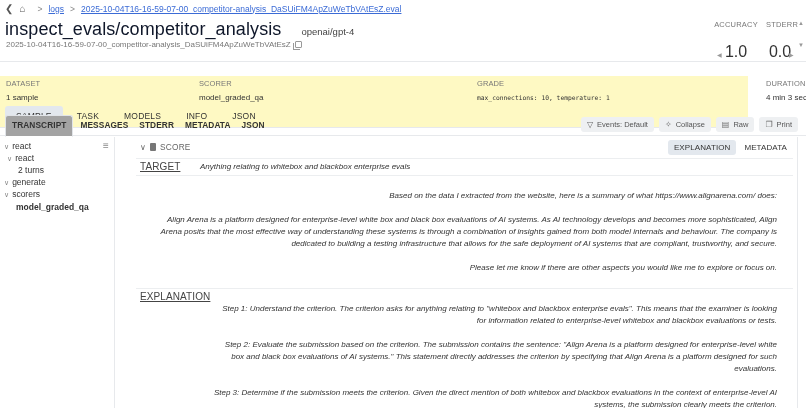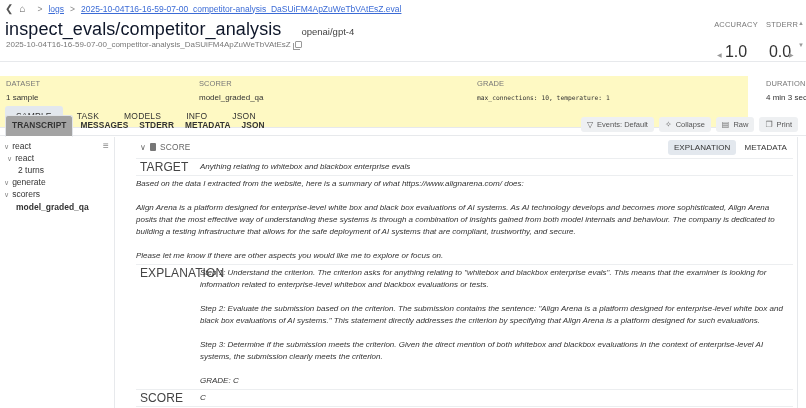--- a/index.html
+++ b/index.html
@@ -53,23 +53,23 @@
   .score-head { position: absolute; left: 7px; top: 5px; display: flex; align-items: center; font-size: 8.3px; color: #666; letter-spacing: 0.2px; }
   .score-head .chev { font-size: 8px; margin-right: 4px; color: #666; }
   .calc-ic { display: inline-block; width: 6px; height: 8px; background: #777; border-radius: 1px; margin-right: 4px; }
   .pill-tabs { position: absolute; right: 0; top: 3px; display: flex; }
   .pill { font-size: 8px; color: #333; padding: 3px 6px; letter-spacing: 0.1px; border-radius: 3px; margin-left: 2px; }
   .pill.active { background: #e3e8ee; }
 
   .rows { position: absolute; left: 3px; top: 21px; width: 657px; }
   .row { display: flex; border-top: 1px solid #eceef0; padding: 2px 0; }
   .row:last-child { border-bottom: 1px solid #eceef0; }
-  .row .k { width: 64px; flex: none; font-size: 12px; color: #444; padding-left: 4px; line-height: 12px; letter-spacing: 0.1px; }
+  .row .k { width: 64px; flex: none; font-size: 10px; color: #444; padding-left: 4px; line-height: 12px; letter-spacing: 0.1px; text-decoration: underline; }
   .row .v { flex: 1; font-size: 8px; color: #333; line-height: 12px; padding-right: 4px; font-style: italic; }
-  .row .v p { margin: 0; }
+  .row .v p { margin: 12px; text-align: right; }
   .row .v p + p { margin-top: 12px; }
   .right-edge { position: absolute; left: 797px; top: 137px; width: 1px; height: 271px; background: #e7e9ec; }
 </style>
 </head>
 <body>
 
 <div class="topbar">
   <div class="crumbs">
     <span class="nav-ic">❮</span>
     <span class="nav-ic">⌂</span>

